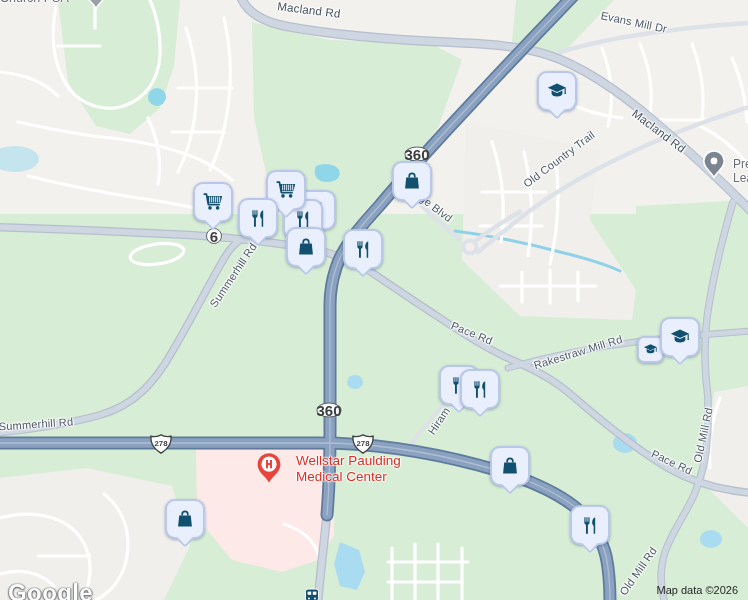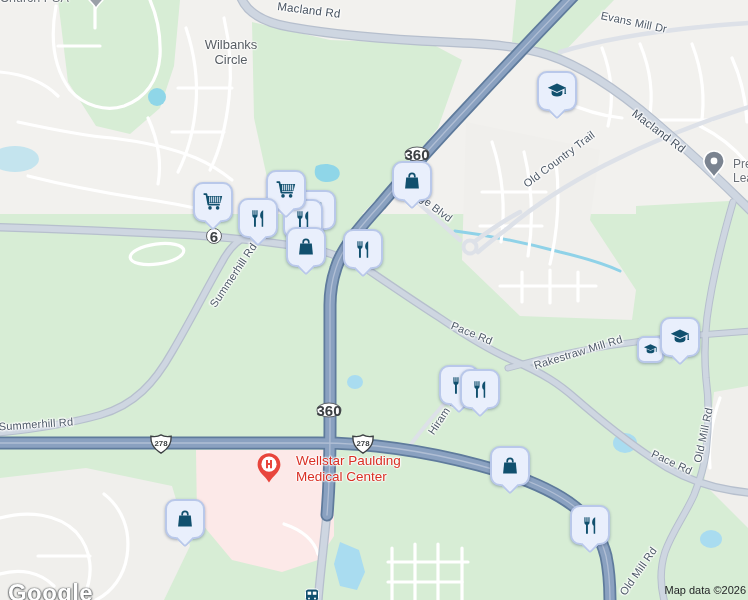--- a/index.html
+++ b/index.html
@@ -60,21 +60,21 @@
   .shield.circ{width:16px;height:16px;}
   .us-shield{position:absolute;z-index:7;transform:translate(-50%,-50%);}
   
   .glogo{
     position:absolute;z-index:10;left:8px;top:579px;
     font-size:24px;font-weight:700;color:#fff;letter-spacing:.4px;
     text-shadow:0 1px 2px rgba(60,64,67,.75),0 0 2px rgba(60,64,67,.55),
                 1px 0 1px rgba(60,64,67,.4),-1px 0 1px rgba(60,64,67,.4);
   }
   .mapdata{
-    position:absolute;z-index:10;right:2px;top:584px;
+    position:absolute;z-index:10;right:10px;top:584px;
     font-size:11px;color:#1f2023;
   }
 </style>
 </head>
 <body>
 
 <div id="map">
 
   <svg class="base" width="748" height="600" viewBox="0 0 748 600">
 
@@ -215,24 +215,20 @@
         <path d="M12 4.5 L2.8 8.8 L12 13.1 L21.2 8.8 Z"></path>
         <path d="M6.6 11.4 v3.3 c0 1.5 2.4 2.7 5.4 2.7 s5.4 -1.2 5.4 -2.7 v-3.3 L12 13.9 Z"></path>
         <path d="M20.2 9.3 v4.2" stroke="#11506e" stroke-width="1.2" fill="none"></path>
         <circle cx="20.2" cy="14.2" r="0.9"></circle>
       </g>
     </defs>
   </svg>
 
   <div class="loc" style="left:0px;top:-9px;font-size:12.5px;color:#6a7077;font-weight:400;">Church PSA</div>
 
-  <div class="loc" style="left:193px;top:37px;width:76px;">
-    <div>Wilbanks</div>
-    <div>Circle</div>
-  </div>
 
   <div class="poi-gray" style="left:733px;top:157px;">
     <div>Pre</div>
     <div>Lea</div>
   </div>
 
   <div class="hosp" style="left:284px;top:453px;">
     <div>Wellstar Paulding</div>
     <div>Medical Center</div>
   </div>

